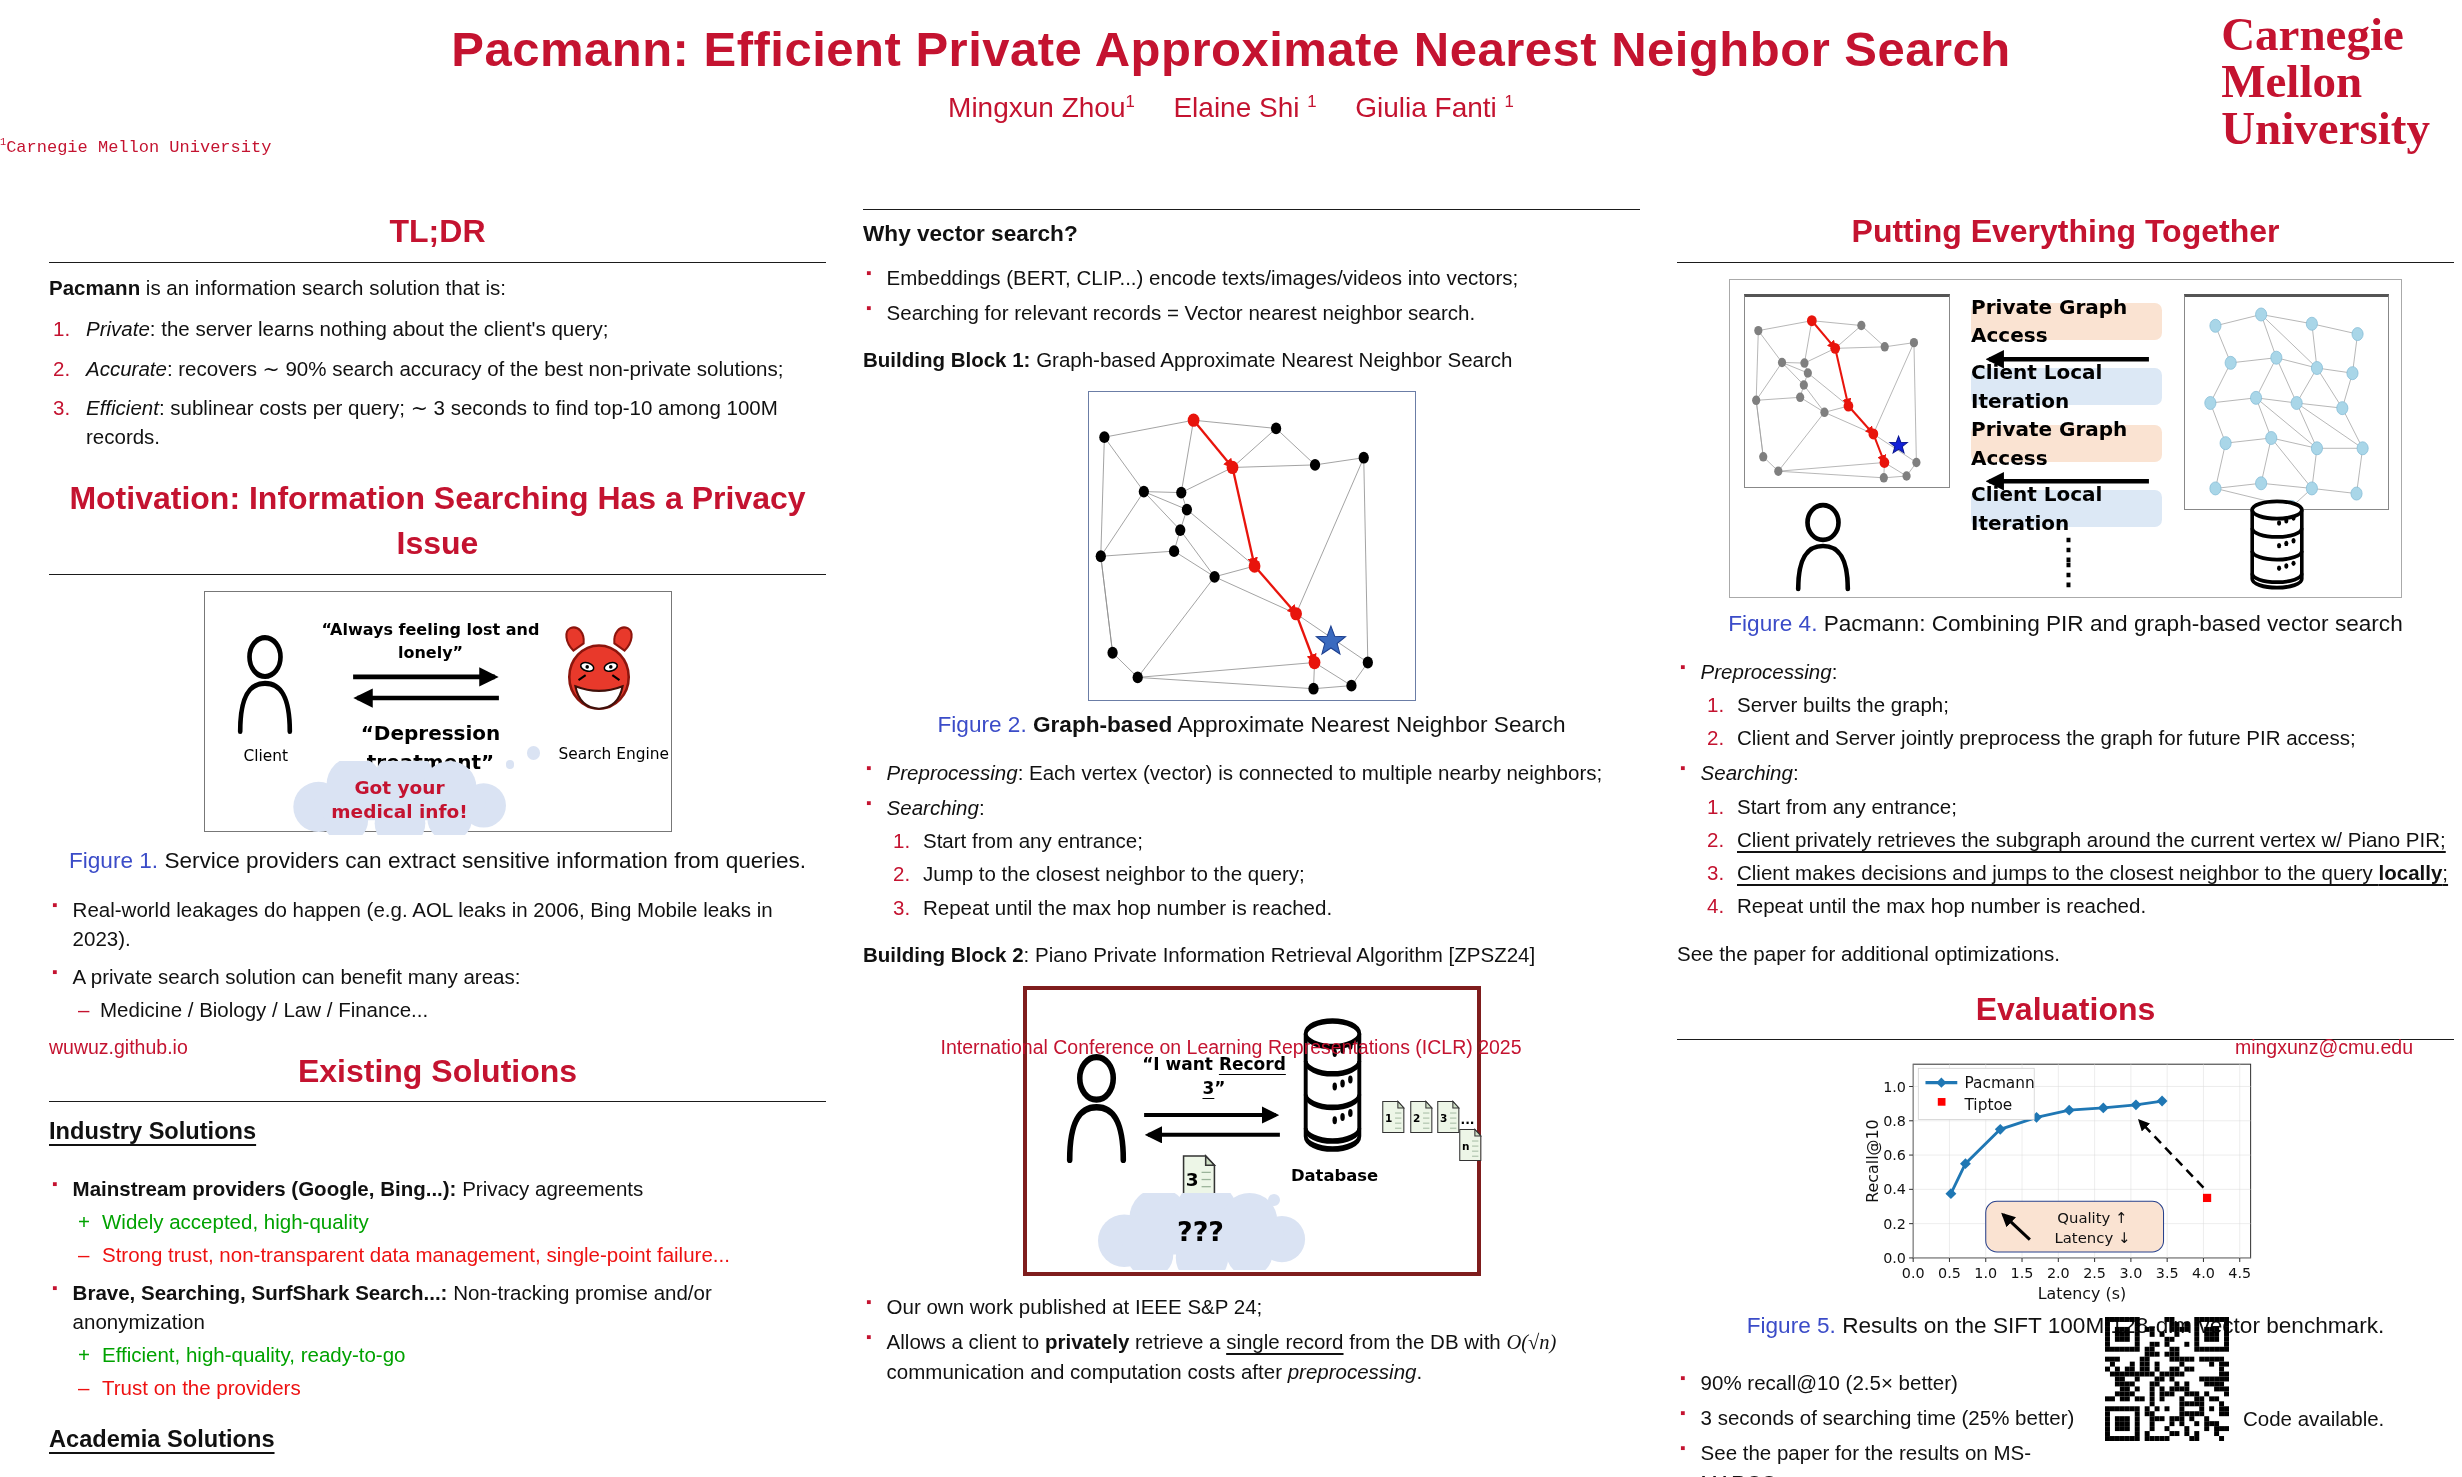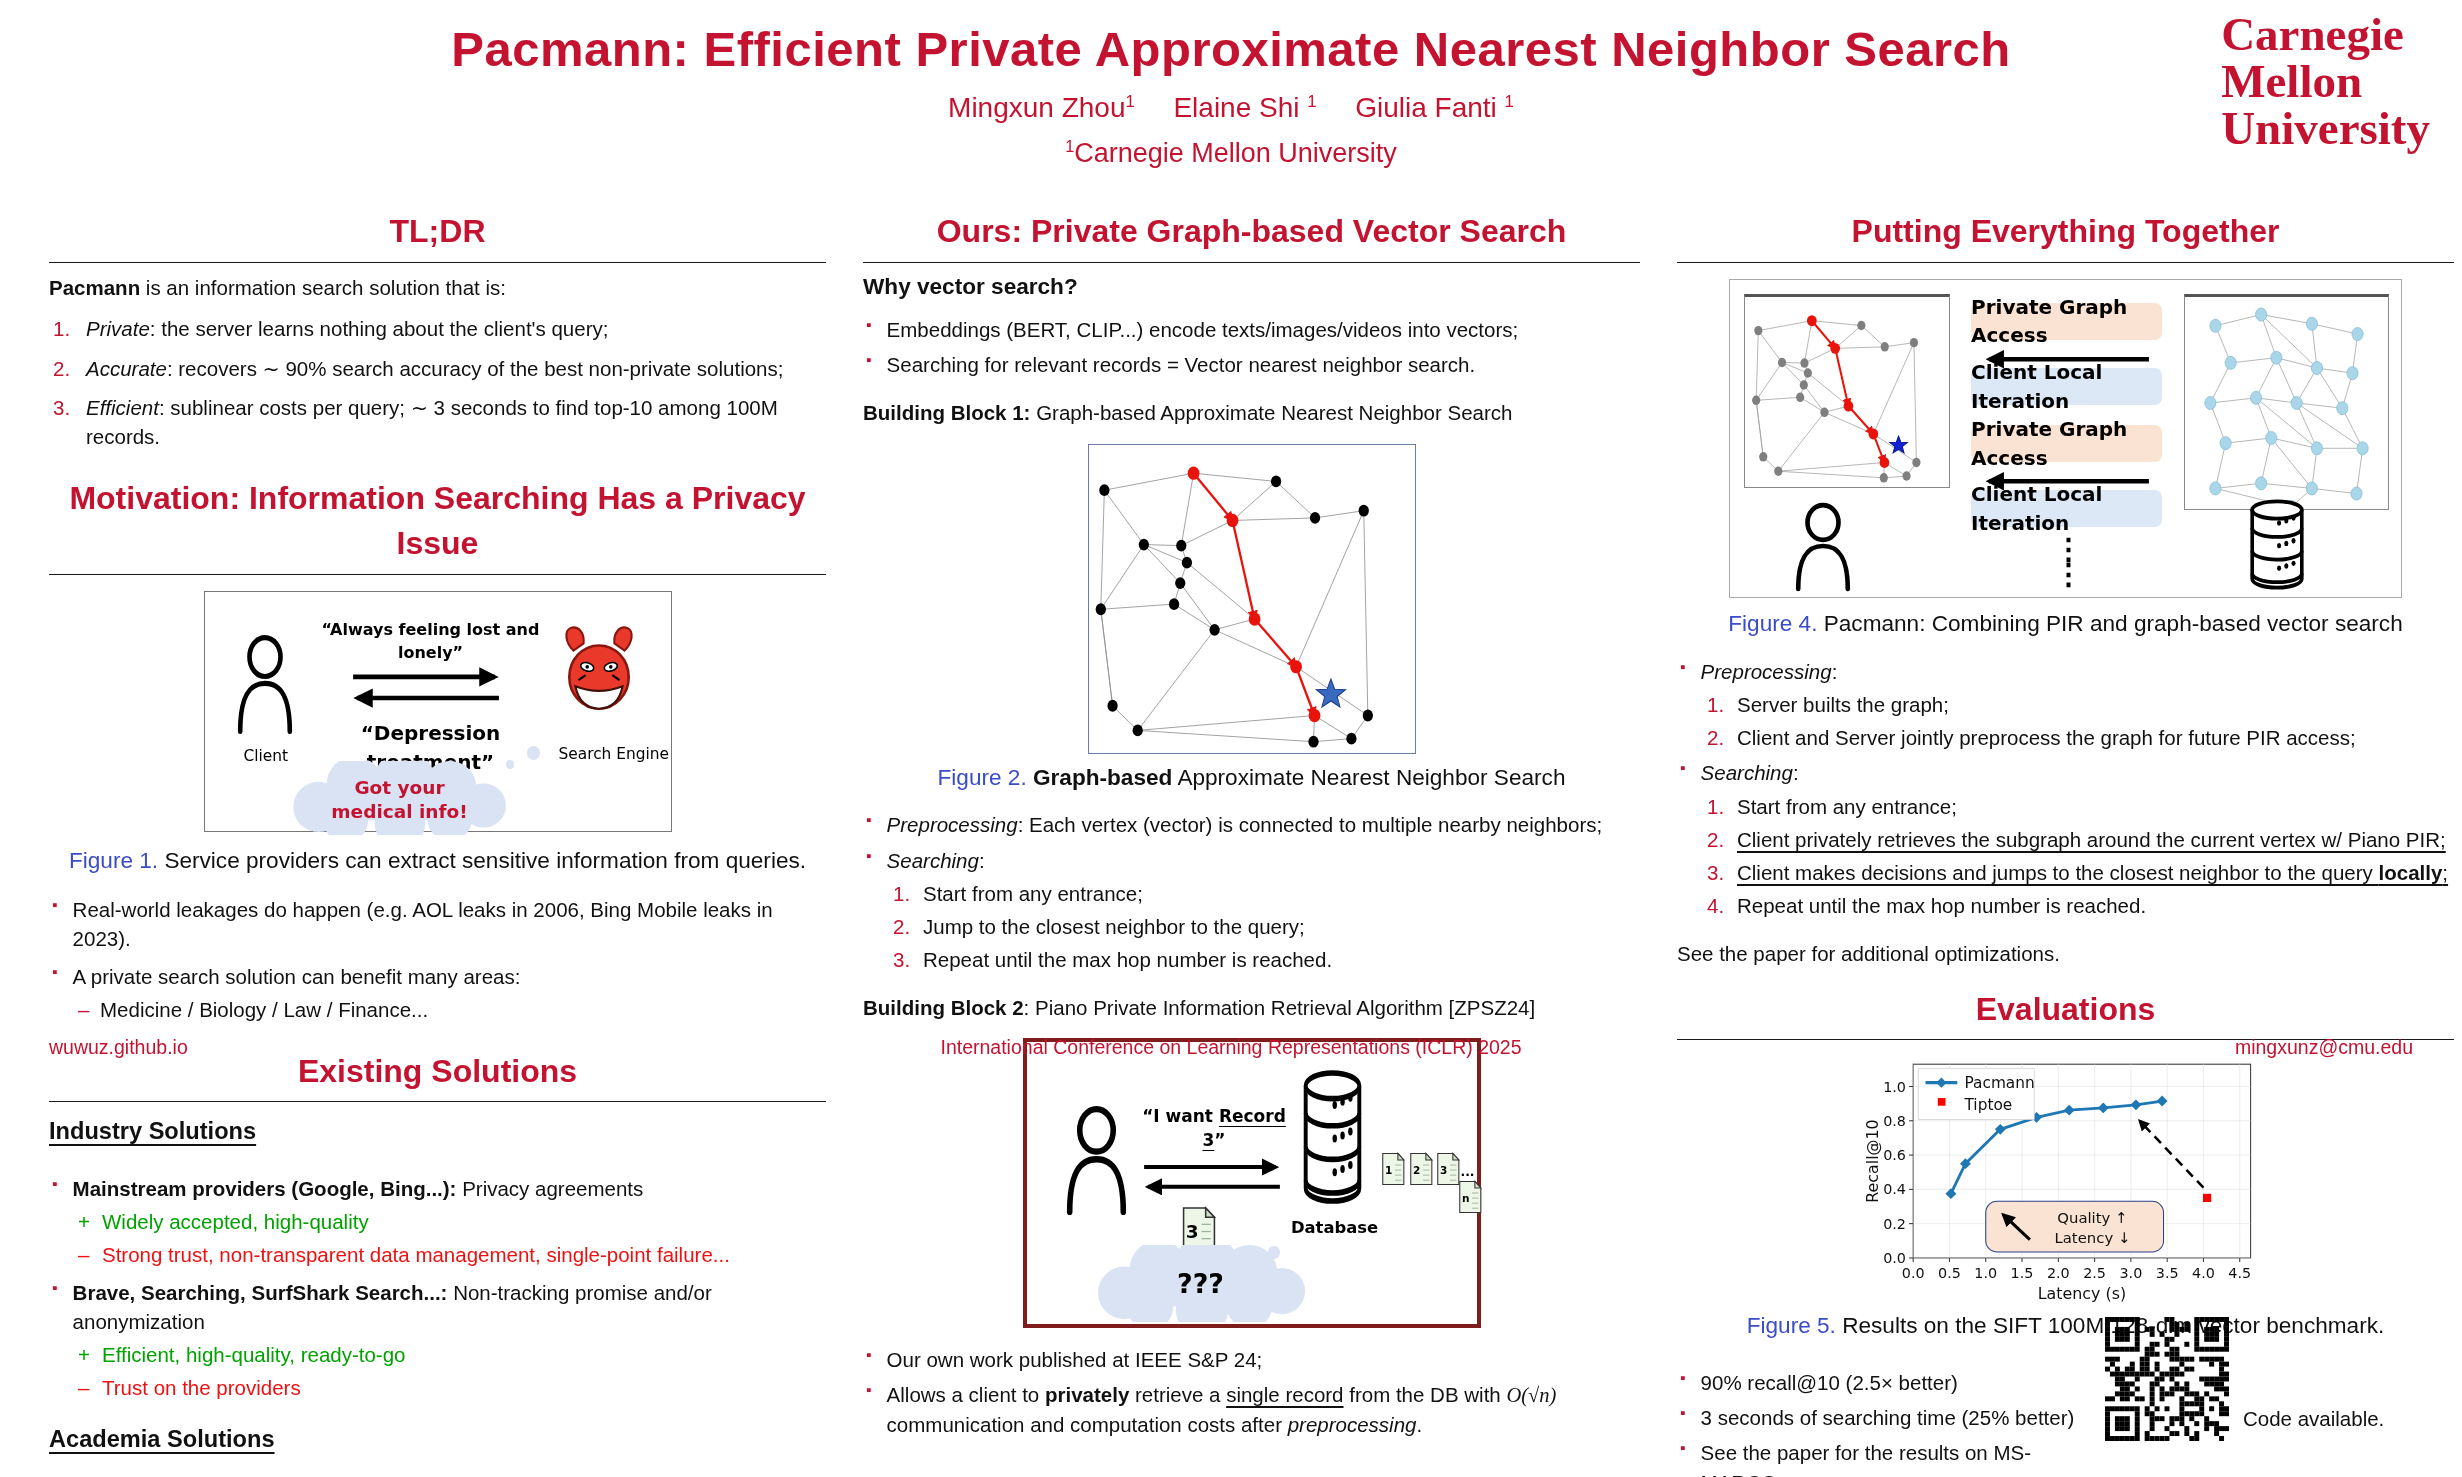--- a/index.html
+++ b/index.html
@@ -12,21 +12,21 @@
   *{box-sizing:border-box;}
   html,body{margin:0;padding:0;background:#fff;}
   body{width:2462px;height:1478px;overflow:hidden;font-family:"Liberation Sans",sans-serif;color:var(--ink);}
   .poster{position:relative;width:2462px;height:1080px;background:#fff;border-radius:13px;}
 
   
   .title{margin:0;padding-top:20.5px;text-align:center;font-size:49px;font-weight:800;color:var(--crimson);letter-spacing:0.5px;}
   .authors{margin-top:15.4px;text-align:center;font-size:28px;color:var(--crimson);}
   .authors .author{margin:0 15.4px;}
   .authors sup{font-size:60%;}
-  .affil{margin-top:12.3px;text-align:center;font-size:27px;color:var(--crimson);}
+  .affil{margin-top:12.3px;text-align:left;font-size:17px;color:var(--crimson);font-family:Liberation Mono, monospace;}
   .affil sup{font-size:60%;}
   .cmu-logo{position:absolute;top:11.3px;right:32px;font-family:"Liberation Serif",serif;font-weight:700;font-size:47px;line-height:1.0;color:var(--crimson);}
 
   
   .col{position:absolute;top:209px;width:777px;font-size:20.5px;line-height:1.42;}
   #col-left{left:49px;}
   #col-mid{left:863px;}
   #col-right{left:1677px;}
   .sec{font-size:32px;font-weight:800;color:var(--crimson);text-align:center;margin:0 0 7.2px;}
   .rule{border-bottom:1.5px solid #1b1b1b;}
@@ -185,21 +185,20 @@
     <div class="bullet mt16"><span><span class="rt-b">Brave, Searching, SurfShark Search...:</span><span> Non-tracking promise and/or anonymization</span></span></div>
     <div class="pm plus mt8"><span class="sign">+</span><span>Efficient, high-quality, ready-to-go</span></div>
     <div class="pm minus mt8"><span class="sign">–</span><span>Trust on the providers</span></div>
 
     <h3 class="subhead mt40">Academia Solutions</h3>
     <div class="bullet mt28"><span><span class="rt-b">Preco [SSLD22], Tiptoe [HDCG+23]...:</span><span> Cryptographic based solutions</span></span></div>
 
   </section>
 
   <section class="col" id="col-mid">
-    <h2 class="sec">Ours: Private Graph-based Vector Search</h2>
     <div class="rule"></div>
 
     <h3 class="line boldline mt16" style="font-size:22.6px;margin:8.2px 0 0;">Why vector search?</h3>
     <div class="bullet mt24"><span>Embeddings (BERT, CLIP...) encode texts/images/videos into vectors;</span></div>
     <div class="bullet mt12"><span>Searching for relevant records = Vector nearest neighbor search.</span></div>
 
     <p class="line mt36"><span class="rt-b">Building Block 1:</span><span> Graph-based Approximate Nearest Neighbor Search</span></p>
 
     <div class="figbox" id="fig2"><svg viewBox="0 0 636 600" width="100%" height="100%" preserveAspectRatio="none">
           <line x1="204" y1="55" x2="30" y2="88" stroke="#8f8f8f" stroke-width="1.6"></line>

